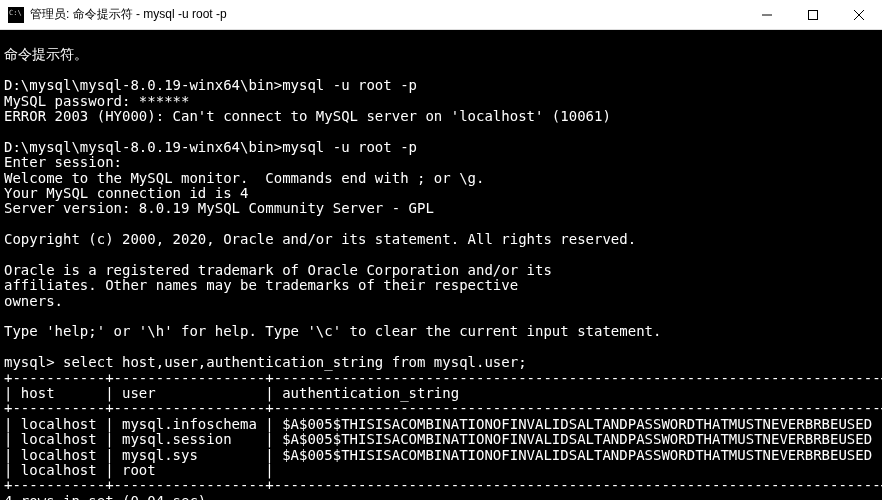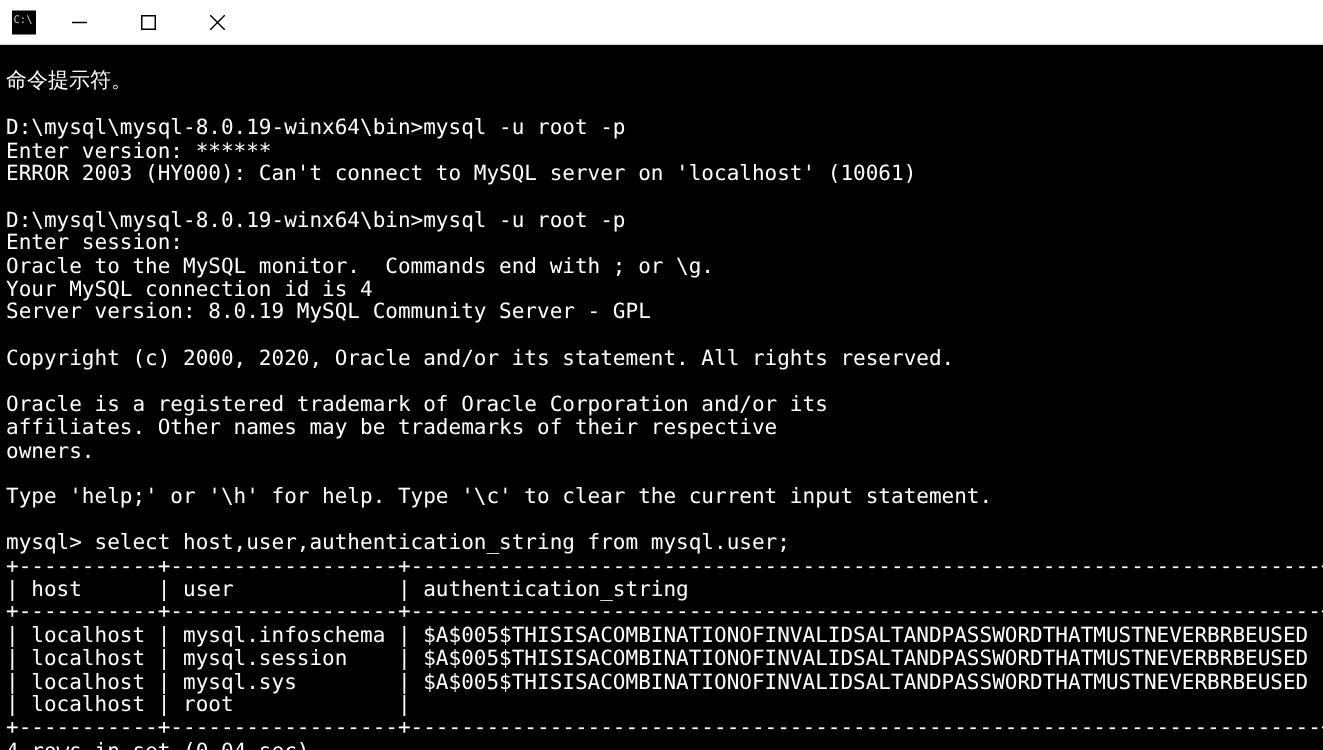--- a/index.html
+++ b/index.html
@@ -68,20 +68,21 @@
     white-space: pre;
     letter-spacing: 0;
   }
   .terminal .line { white-space: pre; }
 </style>
 </head>
 <body>
 
 <div class="titlebar">
   <span class="titlebar-icon"></span>
+  <span class="titlebar-text">管理员: 命令提示符 - mysql  -u root -p</span>
   <div class="win-controls">
     <div class="win-btn">
       <svg viewBox="0 0 10 10">
           <line x1="0" y1="5" x2="10" y2="5" stroke="#000" stroke-width="1"></line>
         </svg>
     </div>
     <div class="win-btn">
       <svg viewBox="0 0 10 10">
           <rect x="0.5" y="0.5" width="9" height="9" fill="none" stroke="#000" stroke-width="1"></rect>
         </svg>
@@ -92,26 +93,26 @@
           <line x1="10" y1="0" x2="0" y2="10" stroke="#000" stroke-width="1"></line>
         </svg>
     </div>
   </div>
 </div>
 
 <div class="terminal">
 <span class="line">命令提示符。</span>
 <span class="line"></span>
 <span class="line">D:\mysql\mysql-8.0.19-winx64\bin&gt;mysql -u root -p</span>
-<span class="line">Enter version: ******</span>
+<span class="line">MySQL password: ******</span>
 <span class="line">ERROR 2003 (HY000): Can't connect to MySQL server on 'localhost' (10061)</span>
 <span class="line"></span>
 <span class="line">D:\mysql\mysql-8.0.19-winx64\bin&gt;mysql -u root -p</span>
 <span class="line">Enter session:</span>
-<span class="line">Oracle to the MySQL monitor.  Commands end with ; or \g.</span>
+<span class="line">Welcome to the MySQL monitor.  Commands end with ; or \g.</span>
 <span class="line">Your MySQL connection id is 4</span>
 <span class="line">Server version: 8.0.19 MySQL Community Server - GPL</span>
 <span class="line"></span>
 <span class="line">Copyright (c) 2000, 2020, Oracle and/or its statement. All rights reserved.</span>
 <span class="line"></span>
 <span class="line">Oracle is a registered trademark of Oracle Corporation and/or its</span>
 <span class="line">affiliates. Other names may be trademarks of their respective</span>
 <span class="line">owners.</span>
 <span class="line"></span>
 <span class="line">Type 'help;' or '\h' for help. Type '\c' to clear the current input statement.</span>

